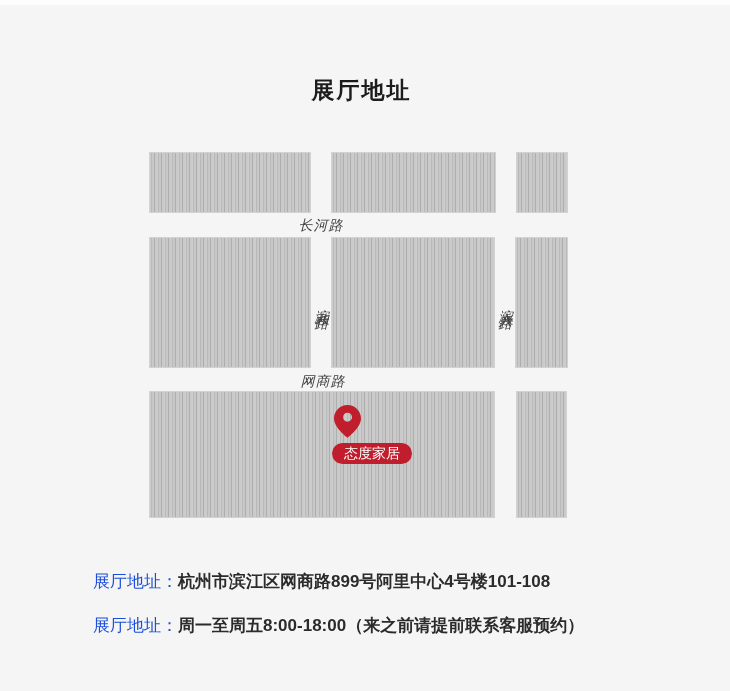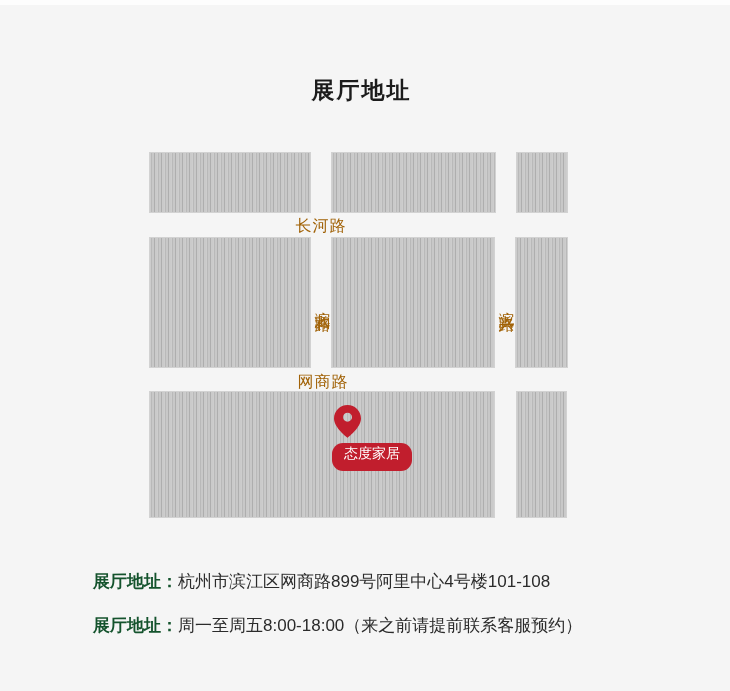--- a/index.html
+++ b/index.html
@@ -43,60 +43,61 @@
   .b-r1b { left: 331px; top: 152px; width: 165px; height: 61px; }
   .b-r1c { left: 516px; top: 152px; width: 52px;  height: 61px; }
   .b-r2a { left: 149px; top: 237px; width: 162px; height: 131px; }
   .b-r2b { left: 331px; top: 237px; width: 164px; height: 131px; }
   .b-r2c { left: 515px; top: 237px; width: 53px;  height: 131px; }
   .b-r3a { left: 149px; top: 391px; width: 346px; height: 127px; }
   .b-r3c { left: 516px; top: 391px; width: 51px;  height: 127px; }
 
   .road-label {
     position: absolute;
-    font-size: 16px;
-    color: #a16207;
+    font-size: 14px;
+    color: #404040;
     white-space: nowrap;
     transform: translate(-50%, -50%);
+    font-style: italic;
   }
   .road-h { letter-spacing: 1px; }
   .road-v {
     writing-mode: vertical-rl;
     letter-spacing: 3px;
     transform: translate(-50%, -50%);
   }
   .road-changhe  { left: 321px; top: 226px; }
   .road-wangshang{ left: 323px; top: 382px; }
   .road-binhe    { left: 322px; top: 303px; }
   .road-binxing  { left: 506px; top: 303px; }
 
   .pin {
     position: absolute; left: 334px; top: 405px;
     width: 27px; height: 33px;
   }
   .marker-pill {
     position: absolute; left: 332px; top: 443px;
-    height: 28px;
+    height: 21px;
     padding: 0 12px;
     background: var(--accent);
     color: #ffffff;
     font-size: 14px;
     line-height: 21px;
     border-radius: 11px;
     white-space: nowrap;
   }
 
   .info-line {
     position: absolute; left: 93px;
     font-size: 17px;
     color: #2b2b2b;
     white-space: nowrap;
   }
-  .info-line .lbl { font-weight: 700; color: #14532d; }
-  .info-line .val { font-weight: 400; }
+  .info-line .lbl { font-weight: 400; color: #1d4ed8; }
+  .info-line .val { font-weight: 700; }
   .info-address { top: 570px; }
   .info-hours   { top: 614px; }
 </style>
 </head>
 <body style="background: rgb(245, 245, 245);">
 
 <div class="top-strip"></div>
 
 <h1 class="page-title">展厅地址</h1>
 

